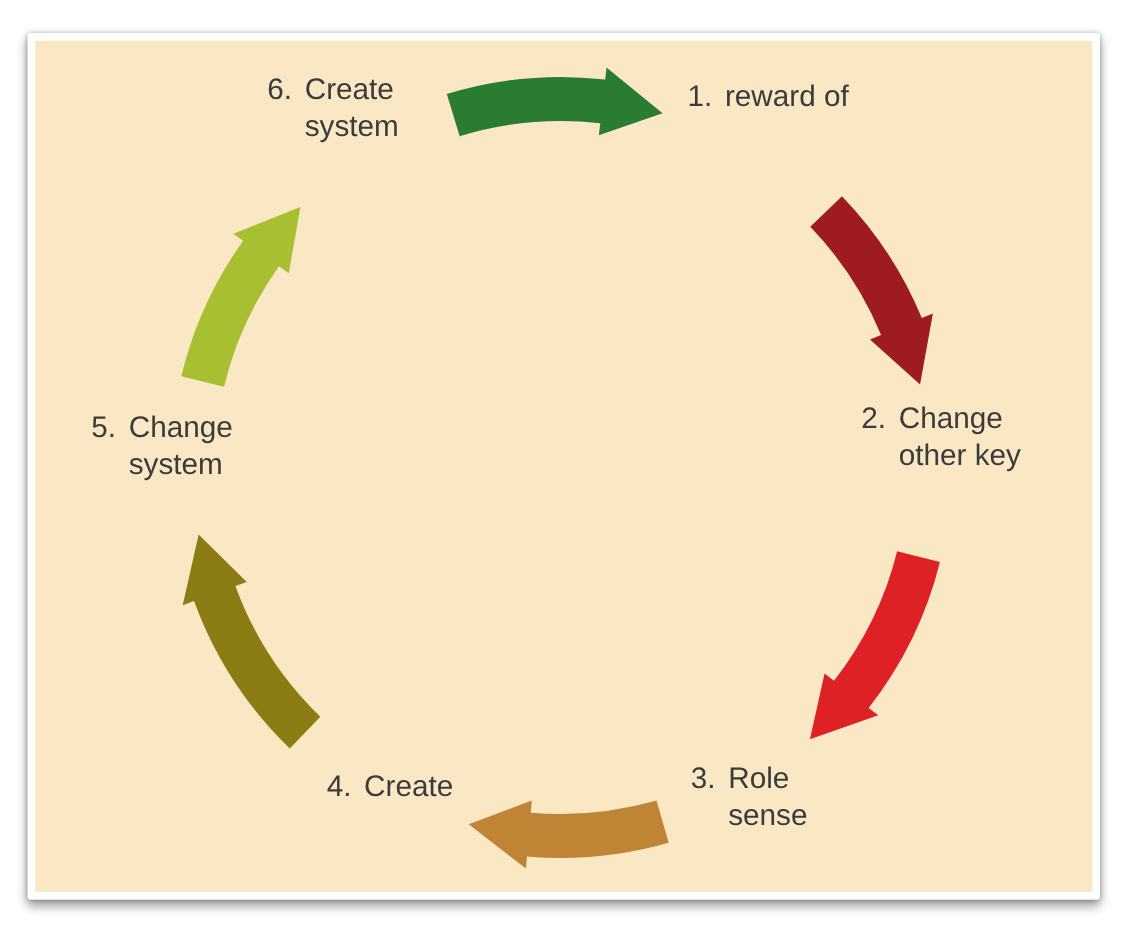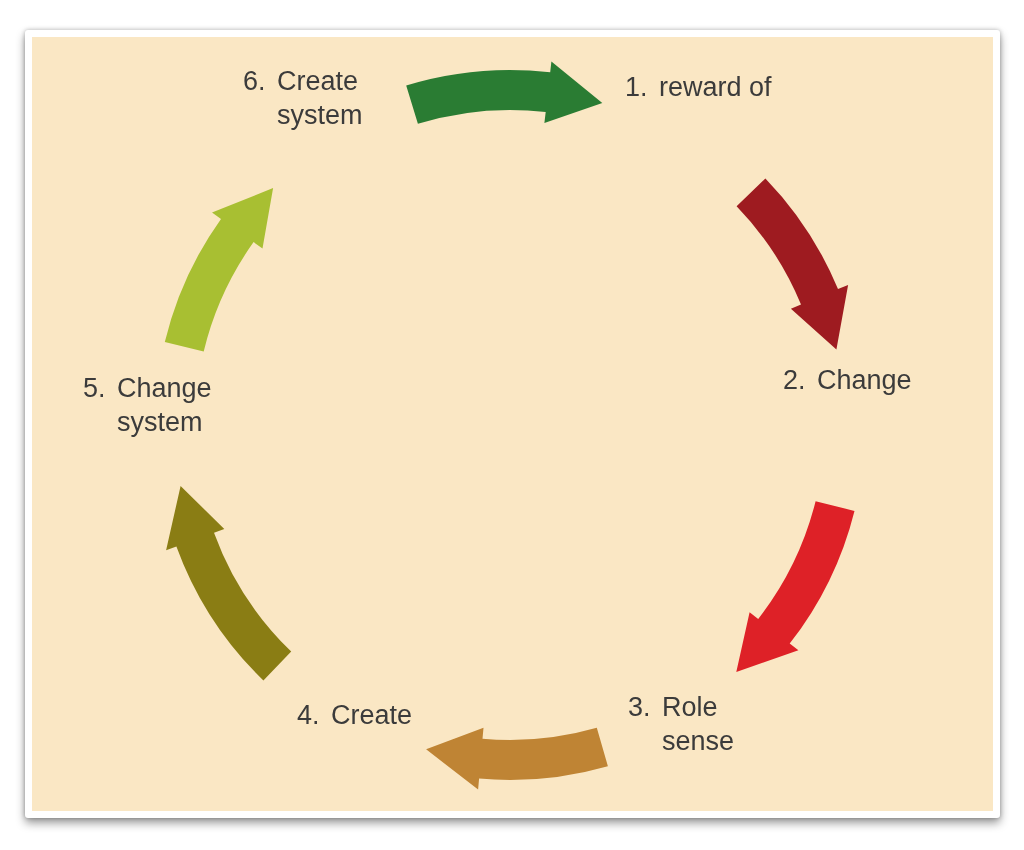--- a/index.html
+++ b/index.html
@@ -72,20 +72,21 @@
     <span class="num">1.</span>
     <span class="lines">
       <span class="line">reward of</span>
     </span>
   </div>
 
   <div class="label" style="left:783px; top:363px;">
     <span class="num">2.</span>
     <span class="lines">
       <span class="line">Change</span>
+      <span class="line">other key</span>
     </span>
   </div>
 
   <div class="label" style="left:628px; top:690px;">
     <span class="num">3.</span>
     <span class="lines">
       <span class="line">Role</span>
       <span class="line">sense</span>
     </span>
   </div>

